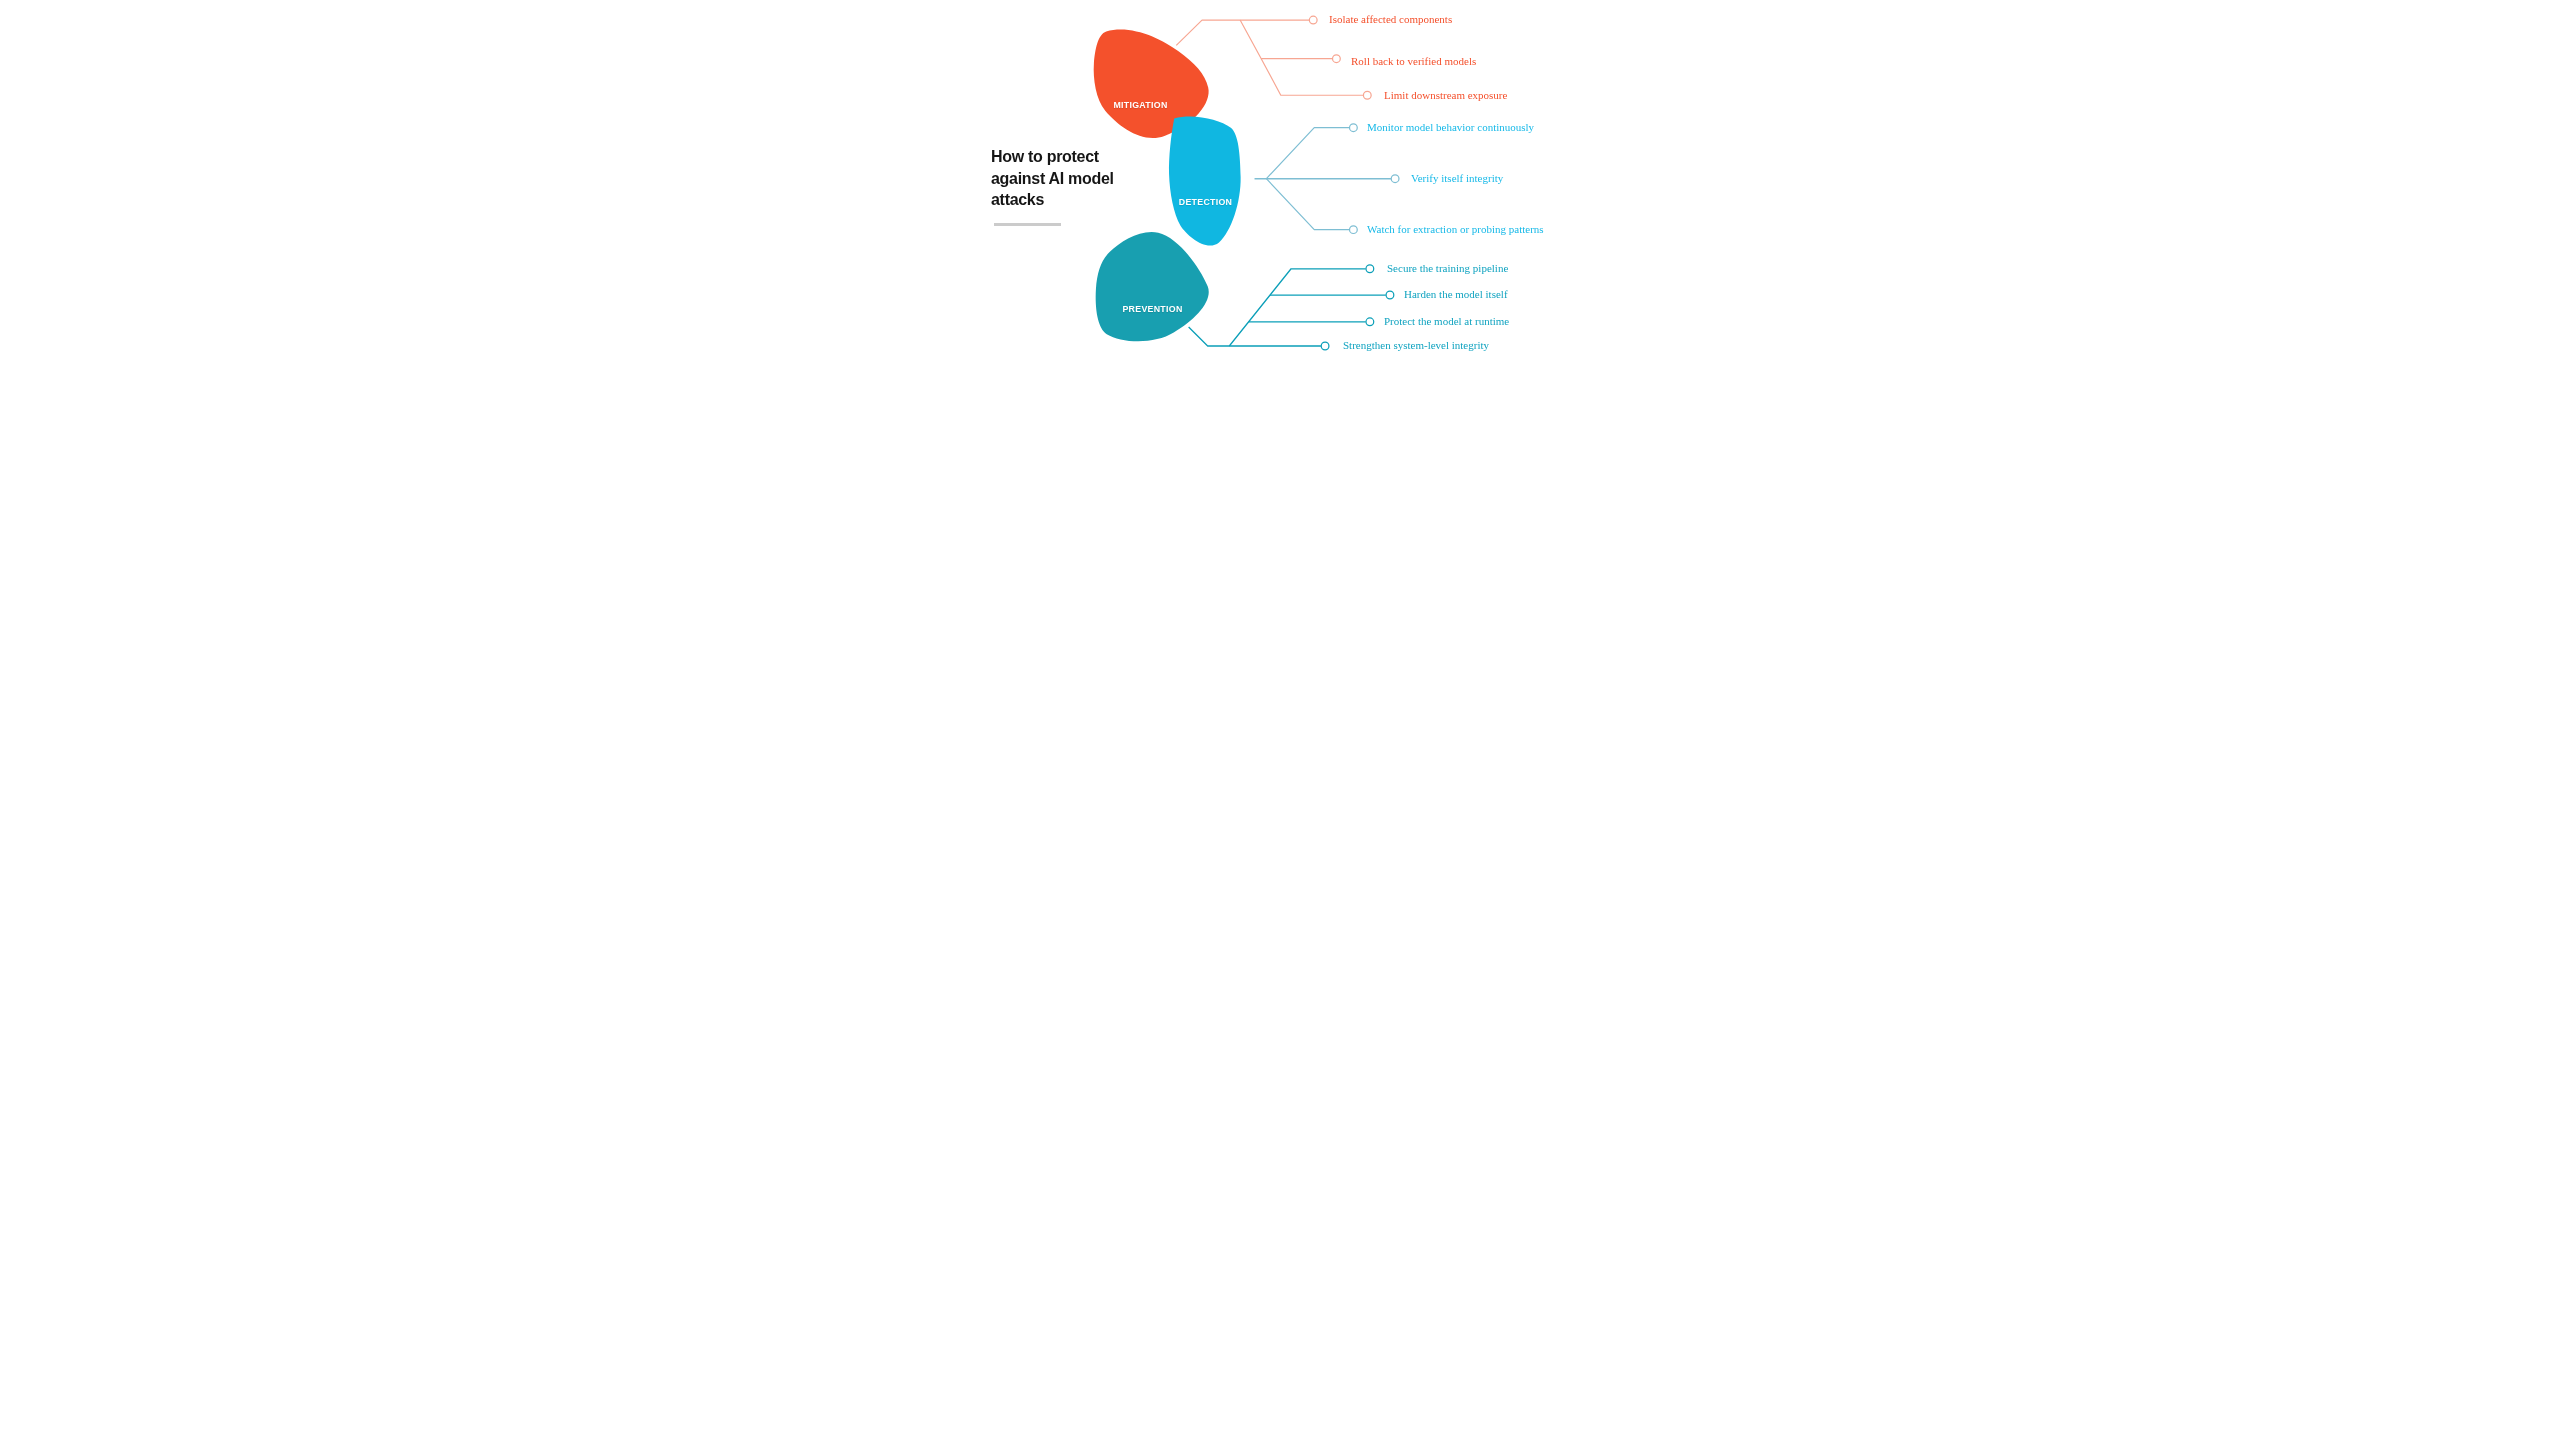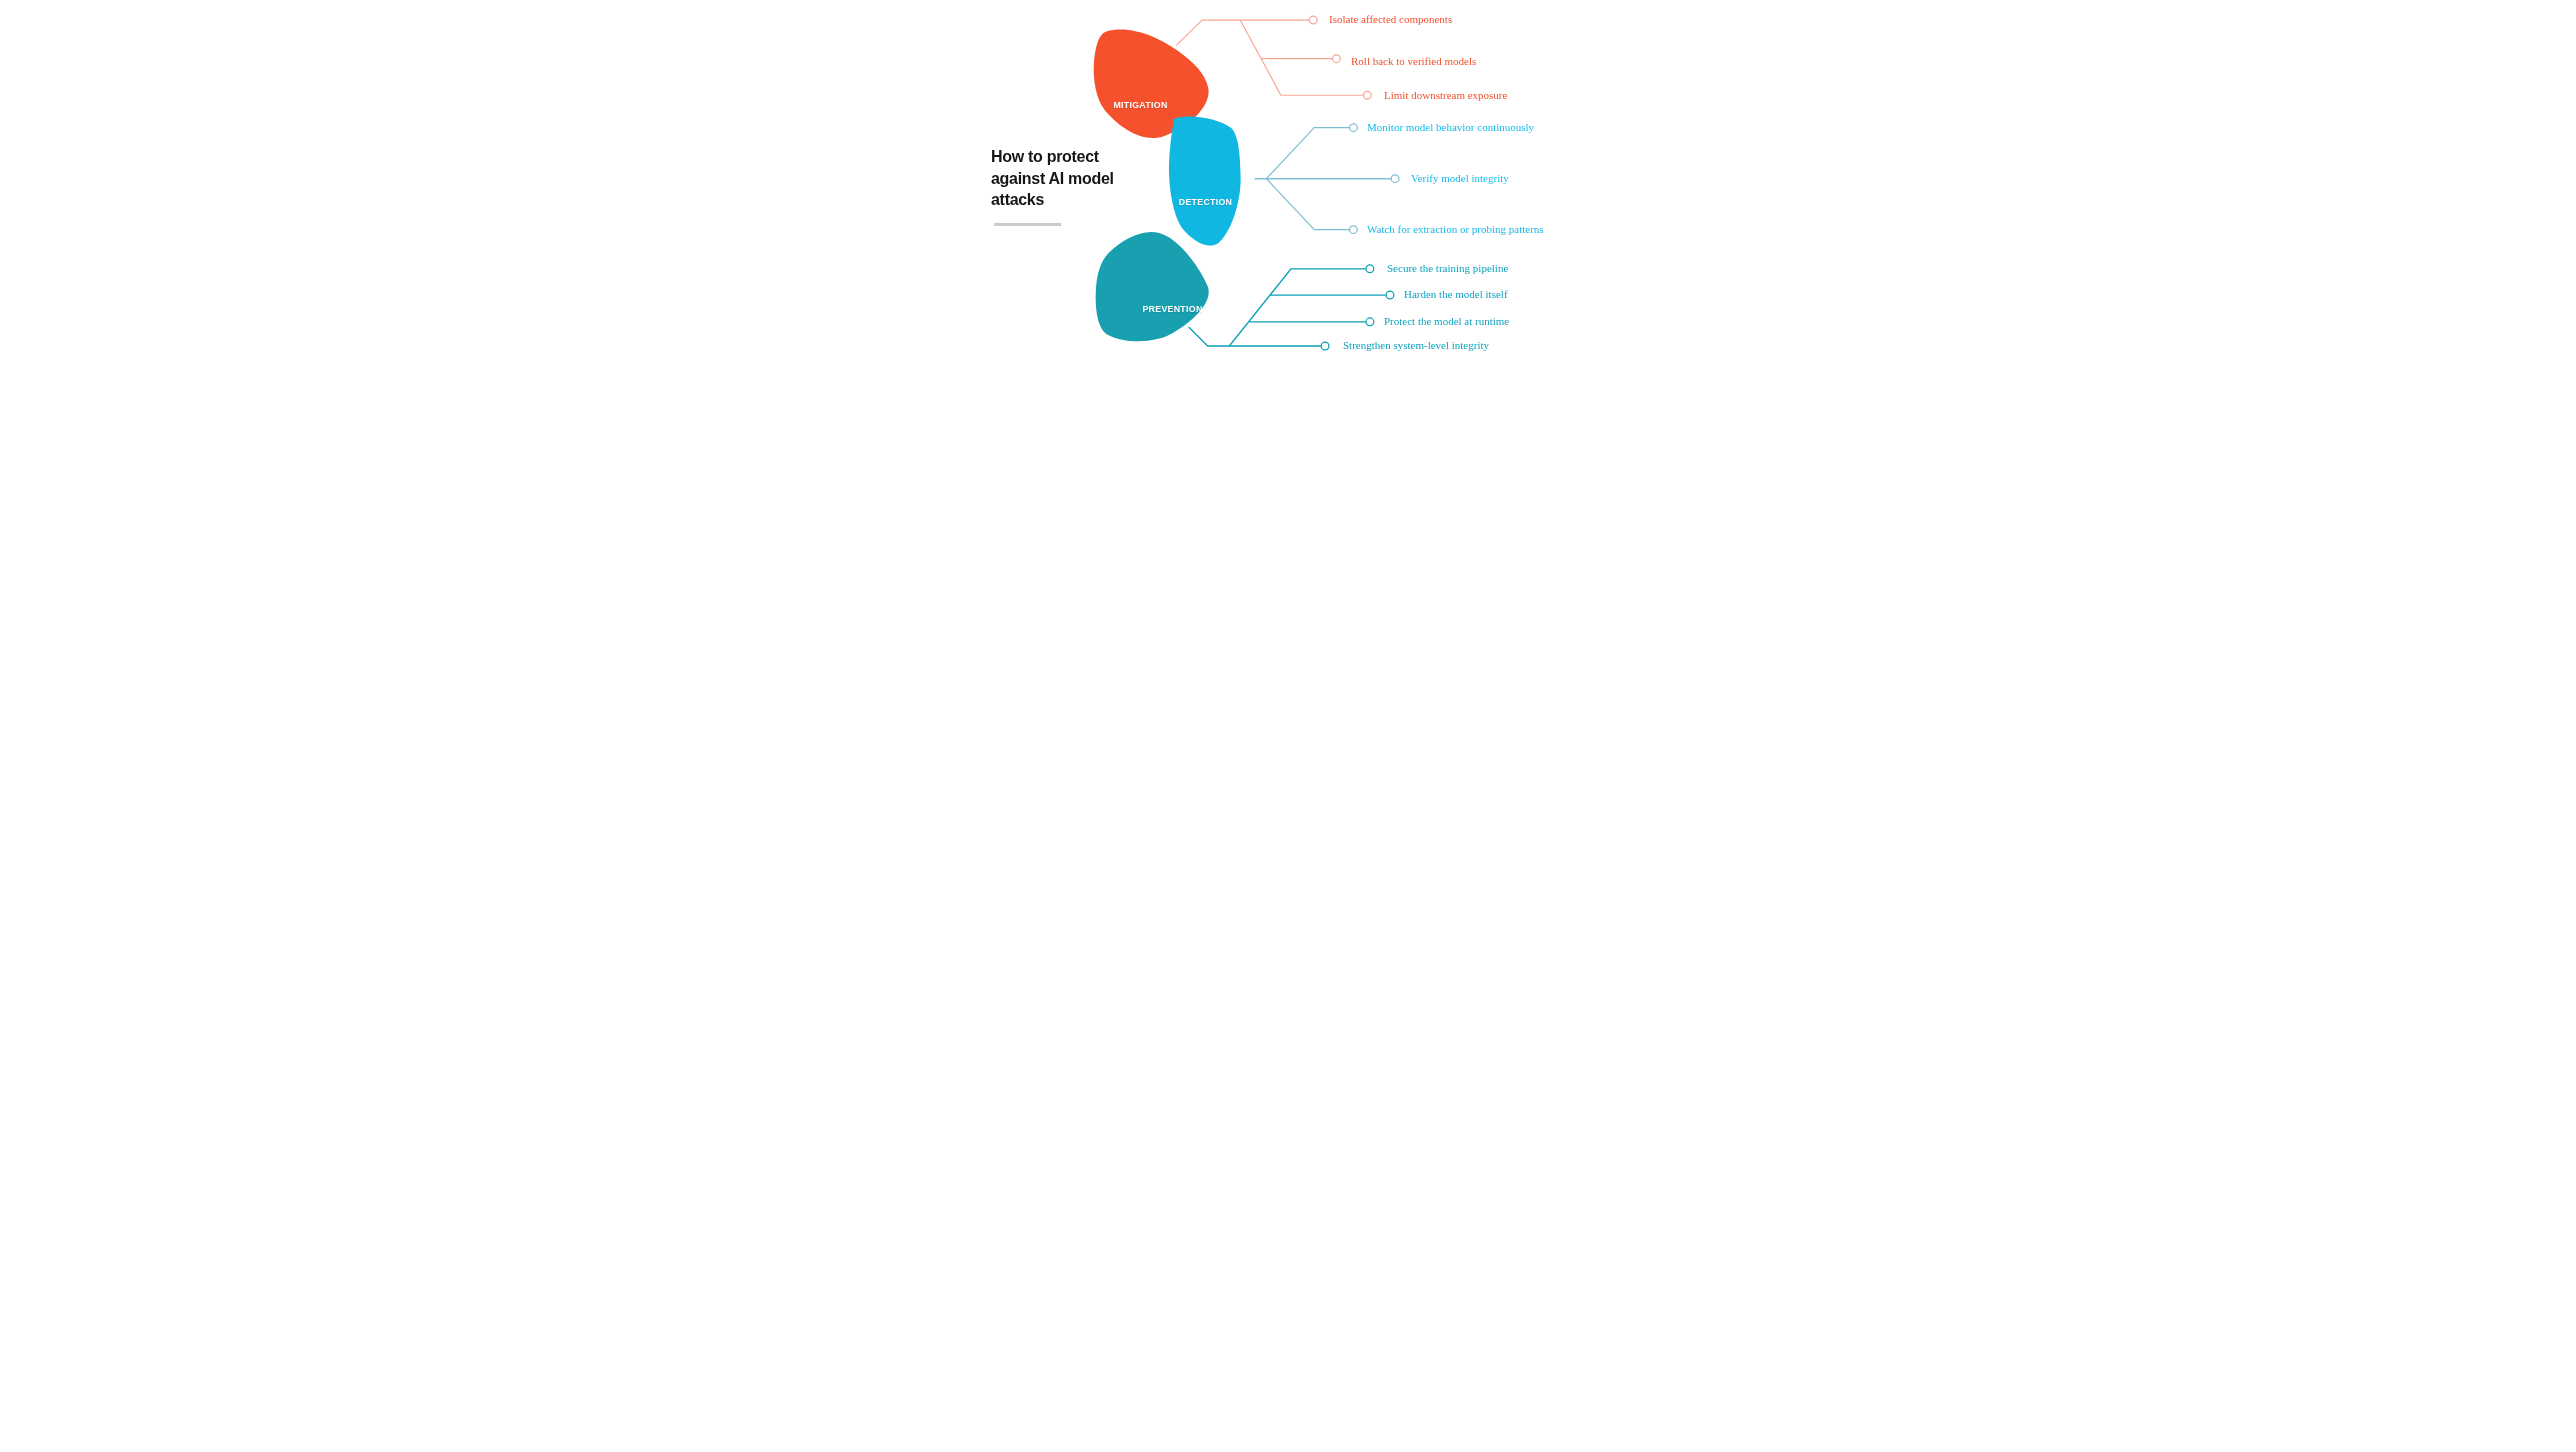--- a/index.html
+++ b/index.html
@@ -102,28 +102,28 @@
 
   <div class="title">
     <div>How to protect</div>
     <div>against AI model</div>
     <div>attacks</div>
   </div>
   <div class="underline-bar"></div>
 
   <div class="category-label" style="left:175px;top:81px;">MITIGATION</div>
   <div class="category-label" style="left:240px;top:178px;">DETECTION</div>
-  <div class="category-label" style="left:187px;top:285px;padding-left:20px;">PREVENTION</div>
+  <div class="category-label" style="left:187px;top:285px;">PREVENTION</div>
 
   <div class="item mitigation" style="left:363px;top:12.4px;">Isolate affected components</div>
   <div class="item mitigation" style="left:385px;top:54px;text-align:center;">Roll back to verified models</div>
   <div class="item mitigation" style="left:418px;top:88px;">Limit downstream exposure</div>
 
   <div class="item detection" style="left:401px;top:120px;">Monitor model behavior continuously</div>
-  <div class="item detection" style="left:445px;top:171px;">Verify model integrity</div>
+  <div class="item detection" style="left:445px;top:171px;">Verify itself integrity</div>
   <div class="item detection" style="left:401px;top:222px;">Watch for extraction or probing patterns</div>
 
   <div class="item prevention" style="left:421px;top:261px;">Secure the training pipeline</div>
   <div class="item prevention" style="left:438px;top:287px;">Harden the model itself</div>
   <div class="item prevention" style="left:418px;top:314px;">Protect the model at runtime</div>
   <div class="item prevention" style="left:377px;top:338px;">Strengthen system-level integrity</div>
 
 </div>
 
 

